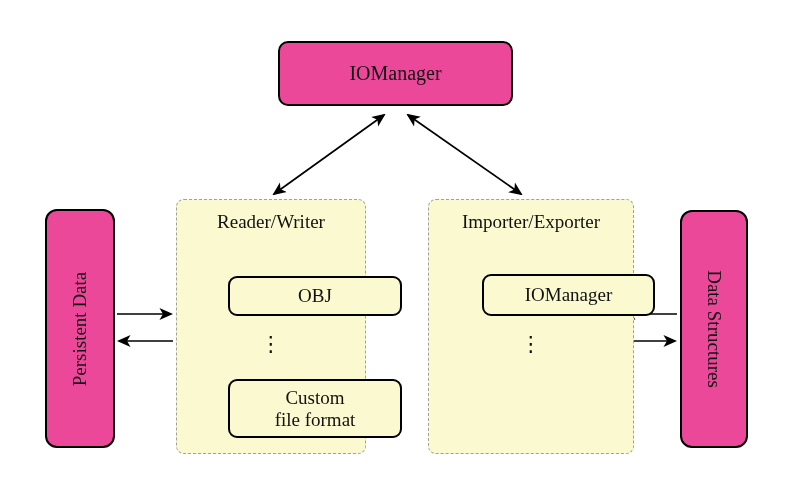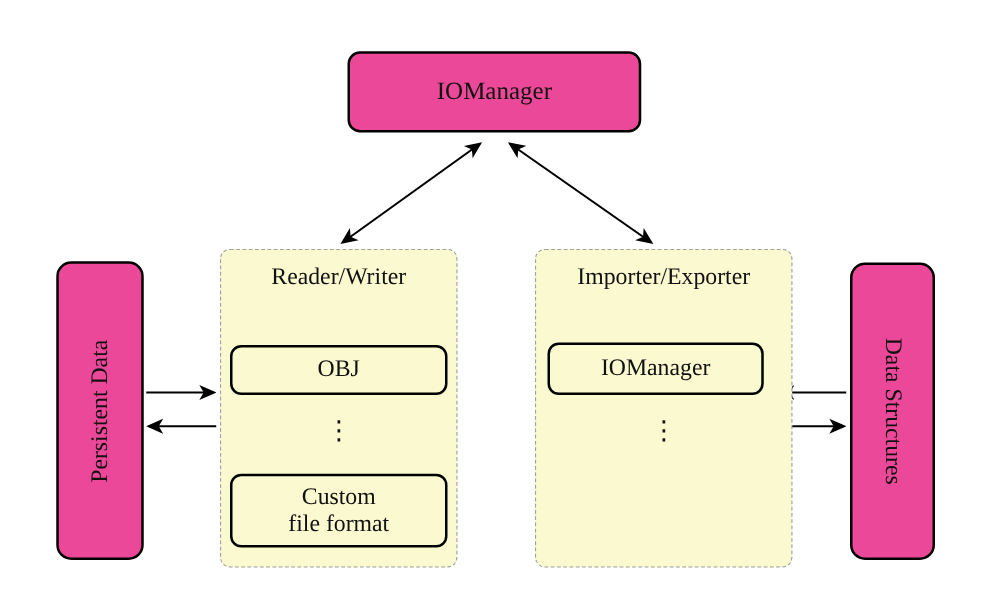--- a/index.html
+++ b/index.html
@@ -42,20 +42,21 @@
   
   .inner-box{
     position:absolute;box-sizing:border-box;
     background:#fbf9cf;
     border:2.5px solid #000;
     border-radius:9px;
     display:flex;align-items:center;justify-content:center;
     text-align:center;
     font-size:19px;line-height:1.15;
     white-space:pre-line;
+    margin-left:44px;
   }
   .dots{
     position:absolute;left:0;right:0;
     text-align:center;
     font-size:21px;line-height:1;
     font-family:"DejaVu Sans","Liberation Sans",sans-serif;
   }
   svg.arrows{position:absolute;left:0;top:0;pointer-events:none;}
 </style>
 </head>

